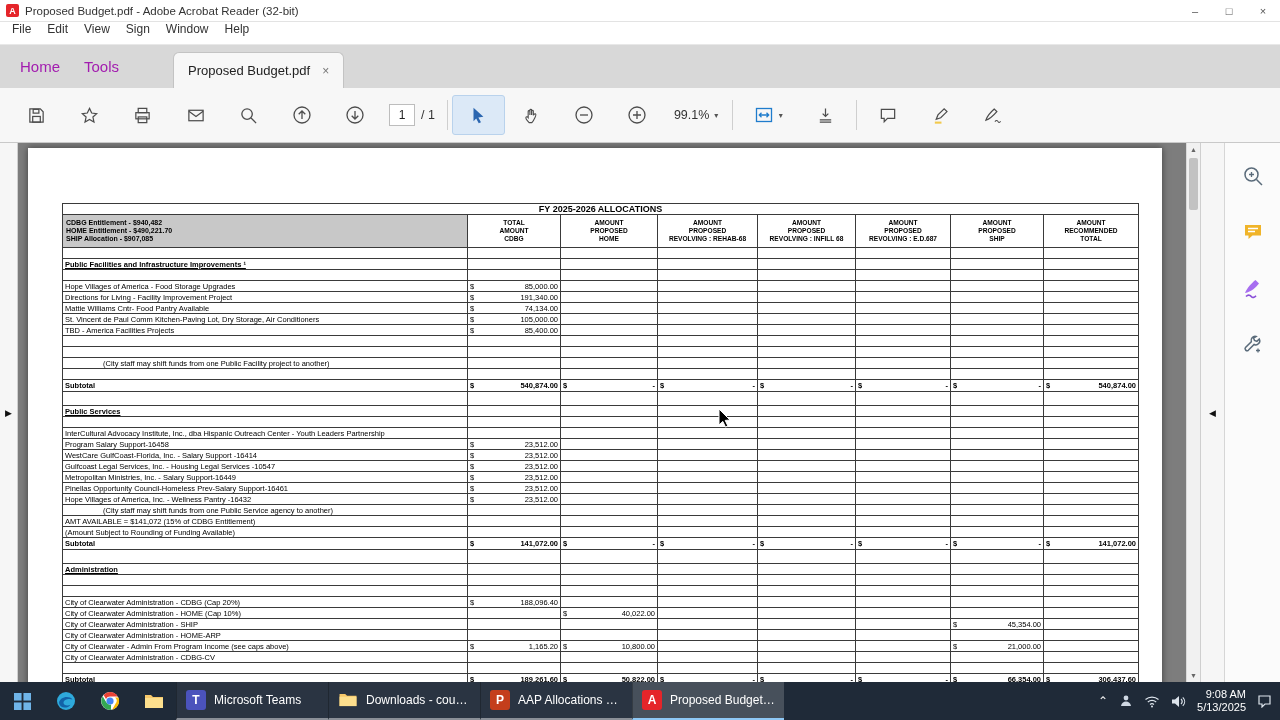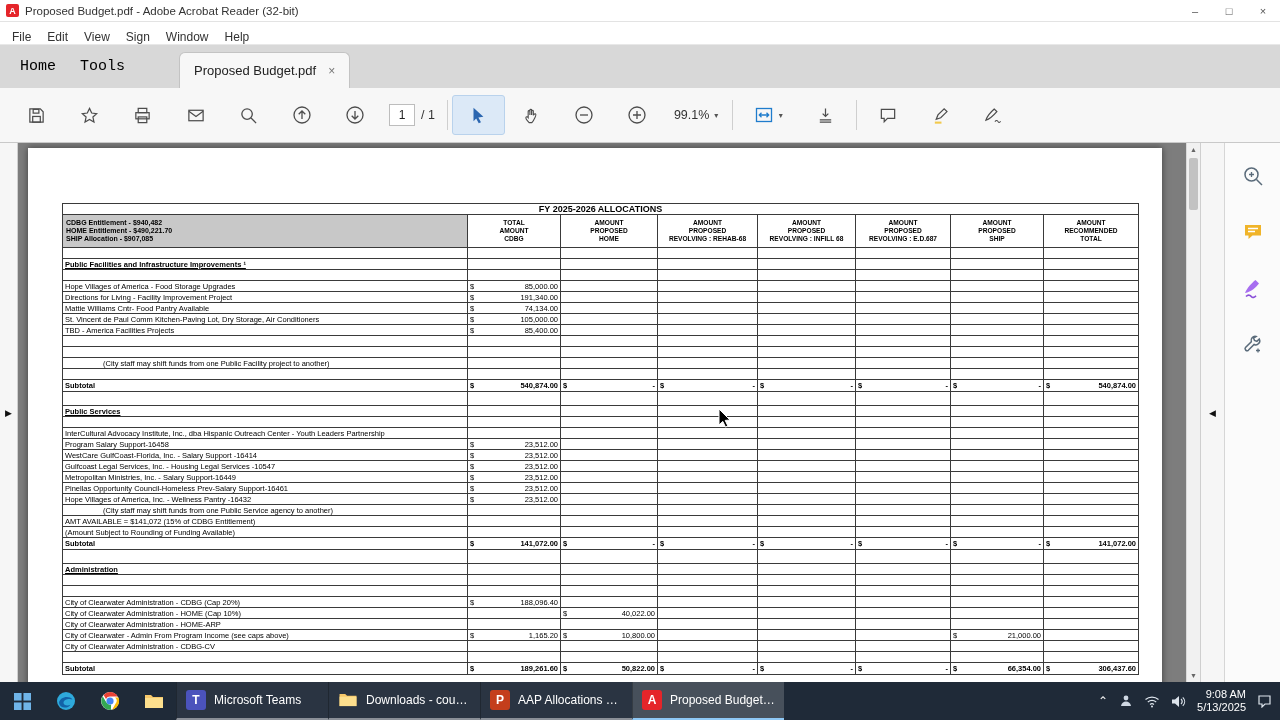--- a/index.html
+++ b/index.html
@@ -10,26 +10,26 @@
   
   .titlebar { height:22px; background:#fff; display:flex; align-items:center; border-bottom:1px solid #e3e3e3; }
   .acroicon { width:13px; height:13px; background:#e5252a; color:#fff; font-size:9px; font-weight:bold;
               display:flex; align-items:center; justify-content:center; margin:0 6px; border-radius:2px; }
   .title-text { font-size:11.5px; color:#333; }
   .wincontrols { margin-left:auto; display:flex; height:100%; }
   .winbtn { width:34px; height:100%; display:flex; align-items:center; justify-content:center;
             font-size:11px; color:#555; }
 
   
-  .menubar { height:23px; background:#fff; border-bottom:1px solid #e8e8e8; display:flex; align-items:flex-end; padding-left:4px; }
+  .menubar { height:23px; background:#fff; border-bottom:1px solid #e8e8e8; display:flex; align-items:flex-start; padding-left:4px; }
   .menuitem { font-size:12px; color:#333; padding:0 8px; }
 
   
   .tabbar { height:43px; background:#d8d8d8; display:flex; align-items:center; }
-  .apptab { font-size:15px; color:#000000; padding:0 12px;font-family:Liberation Mono, monospace; }
+  .apptab { font-size:15px; color:#a21caf; padding:0 12px; }
   .apptab.home { margin-left:8px; }
   .doctab { margin-left:42px; height:36px; align-self:flex-end; background:#f7f7f7; border:1px solid #c3c3c3;
             border-bottom:none; border-radius:6px 6px 0 0; padding:0 14px; display:flex; align-items:center;
             gap:12px; font-size:13px; color:#222; }
   .doctab .x { font-size:12px; color:#777; }
 
   
   .toolbar { height:55px; background:#f7f7f7; border-bottom:1px solid #c9c9c9; display:flex; align-items:center; padding:0 10px; }
   .tbtn { width:53px; height:40px; display:flex; align-items:center; justify-content:center; border-radius:3px; }
   .tbtn.selected { background:#dce9f7; border:1px solid #b9d2ec; }
@@ -725,20 +725,33 @@
                   <span class="d">$</span>
                   <span class="v">40,022.00</span>
                 </td>
                 <td class="money"></td>
                 <td class="money"></td>
                 <td class="money"></td>
                 <td class="money"></td>
                 <td class="money"></td>
               </tr>
               <tr class="r-item">
+                <td class="desc">City of Clearwater Administration - SHIP</td>
+                <td class="money"></td>
+                <td class="money"></td>
+                <td class="money"></td>
+                <td class="money"></td>
+                <td class="money"></td>
+                <td class="money">
+                  <span class="d">$</span>
+                  <span class="v">45,354.00</span>
+                </td>
+                <td class="money"></td>
+              </tr>
+              <tr class="r-item">
                 <td class="desc">City of Clearwater Administration - HOME-ARP</td>
                 <td class="money"></td>
                 <td class="money"></td>
                 <td class="money"></td>
                 <td class="money"></td>
                 <td class="money"></td>
                 <td class="money"></td>
                 <td class="money"></td>
               </tr>
               <tr class="r-item">

